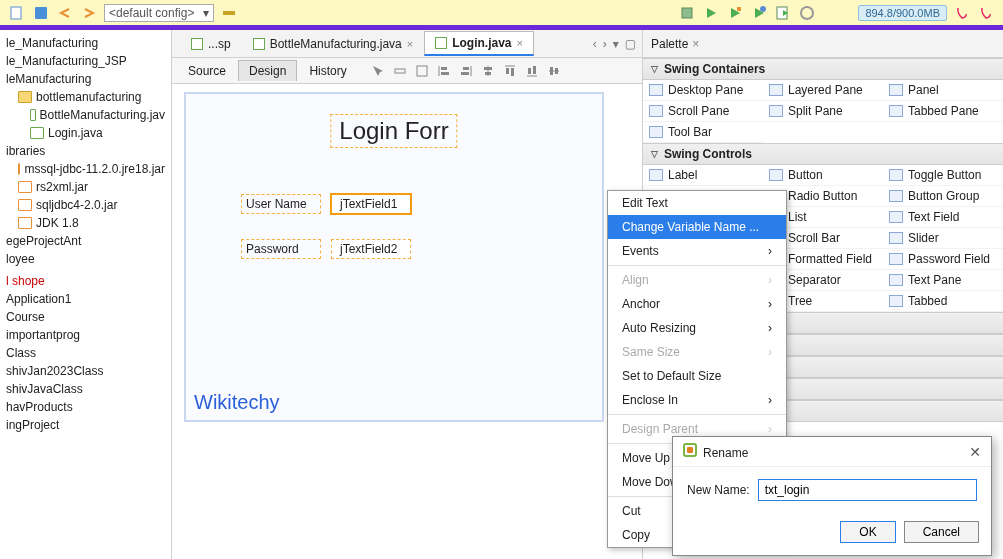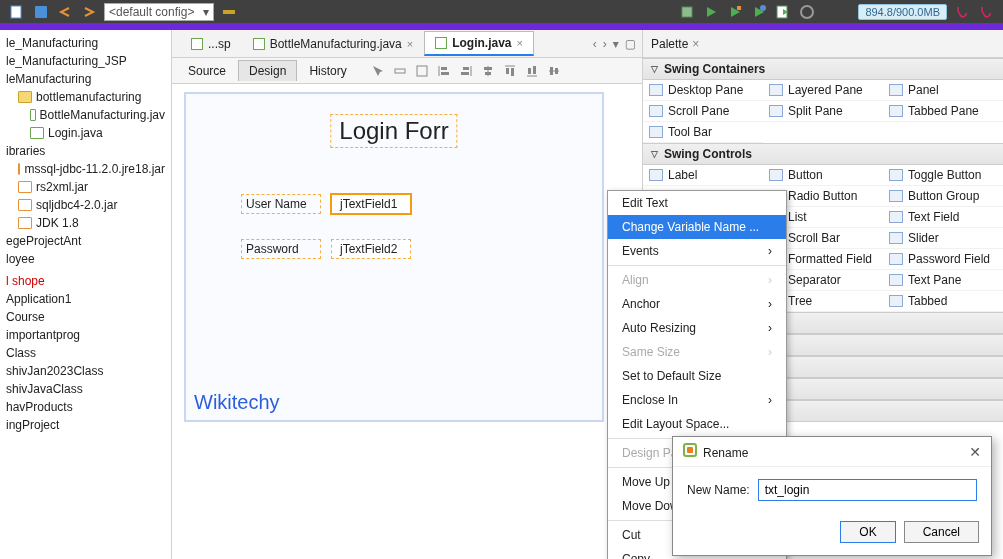--- a/index.html
+++ b/index.html
@@ -1,19 +1,19 @@
 <!DOCTYPE html>
 <html><head>
 <meta charset="utf-8">
 <style>
 * { margin: 0; padding: 0; box-sizing: border-box; font-family: "Segoe UI", Tahoma, sans-serif; font-size: 12px; }
 body { background: #fff; width: 1003px; height: 559px; overflow: hidden; position: relative; color: #222; }
 
 
-.top-toolbar { height: 30px; display: flex; align-items: center; gap: 6px; padding: 0 8px; background: #404040; border-bottom: 7px solid #6d28d9; }
+.top-toolbar { height: 30px; display: flex; align-items: center; gap: 6px; padding: 0 8px; background: #fef9c3; border-bottom: 5px solid #6d28d9; }
 .top-toolbar .ticon { width: 18px; height: 18px; display: inline-flex; align-items: center; justify-content: center; }
 .config-select { border: 1px solid #aaa; background: #fff; padding: 1px 4px; font-size: 11px; color: #555; width: 110px; display: flex; justify-content: space-between; align-items: center; }
 .mem-chip { background: #d9edf7; border: 1px solid #8fc1e0; color: #316893; padding: 1px 6px; font-size: 11px; border-radius: 2px; }
 .spacer { flex: 1; }
 
 
 .main { display: flex; height: calc(100% - 30px); }
 .left-panel { width: 172px; background: #fff; border-right: 1px solid #d0d0d0; overflow: hidden; padding-top: 4px; }
 .tree-item { padding: 2px 6px; white-space: nowrap; overflow: hidden; text-overflow: ellipsis; cursor: default; display: flex; align-items: center; gap: 4px; }
 .tree-item.indent1 { padding-left: 18px; }
@@ -377,23 +377,20 @@
           <div class="cm-item disabled">
             <span>Same Size</span>
             <span class="cm-arrow"></span>
           </div>
           <div class="cm-item">
             <span>Set to Default Size</span>
           </div>
           <div class="cm-item">
             <span>Enclose In</span>
             <span class="cm-arrow"></span>
-          </div>
-          <div class="cm-item">
-            <span>Edit Layout Space...</span>
           </div>
           <div class="cm-sep"></div>
           <div class="cm-item disabled">
             <span>Design Parent</span>
             <span class="cm-arrow"></span>
           </div>
           <div class="cm-sep"></div>
           <div class="cm-item">
             <span>Move Up</span>
           </div>

